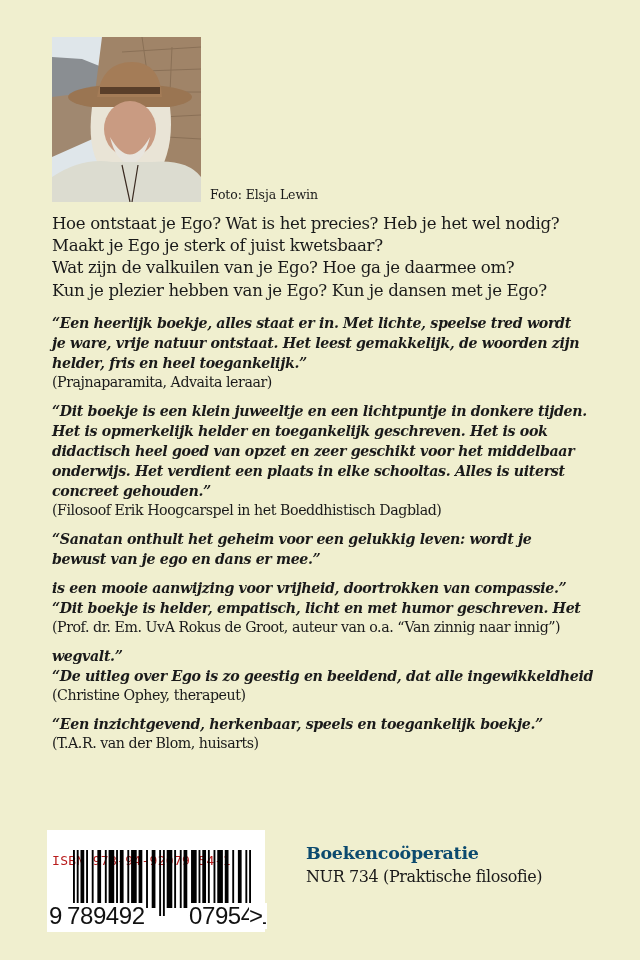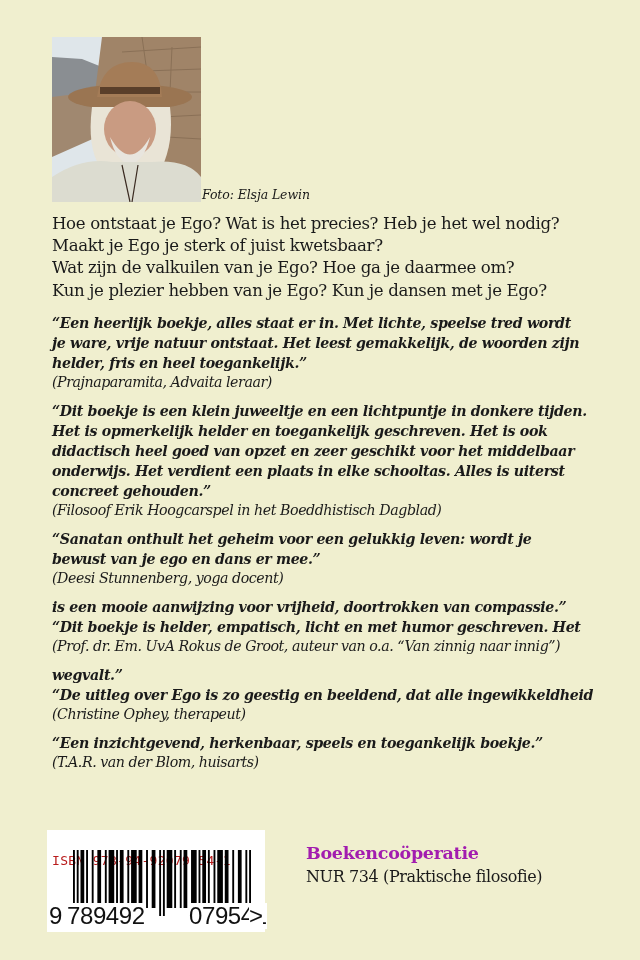--- a/index.html
+++ b/index.html
@@ -10,57 +10,57 @@
     color: #1a1a1a;
     position: relative;
   }
   .photo {
     position: absolute; left: 52px; top: 37px; width: 149px; height: 165px;
     overflow: hidden;
     background: linear-gradient(180deg, #e8eef2 0%, #dfe3e4 18%, #b9a98d 30%, #9c7f60 55%, #8d775f 75%, #c9c7bf 100%);
   }
   .photo svg { display: block; width: 100%; height: 100%; }
   .photo-credit {
-    position: absolute; left: 202px; top: 187px;
-    font-size: 12.5px; font-style: italic; letter-spacing: -0.1px;
+    position: absolute; left: 210px; top: 187px;
+    font-size: 12.5px; letter-spacing: -0.1px;
   }
   .questions {
     position: absolute; left: 52px; top: 213px; width: 560px;
     font-size: 16.6px; line-height: 22.2px; letter-spacing: -0.35px;
   }
   .questions div { white-space: nowrap; }
   .quotes { position: absolute; left: 52px; top: 313px; width: 565px; }
   .quote { margin-bottom: 9px; }
   .quote-text {
     font-style: italic; font-weight: bold;
     font-size: 14.2px; line-height: 20px; letter-spacing: -0.35px;
   }
   .quote-source {
-    font-size: 14.2px; line-height: 19px; letter-spacing: -0.45px; font-style: italic;
+    font-size: 14.2px; line-height: 19px; letter-spacing: -0.45px;
   }
   .barcode {
     position: absolute; left: 47px; top: 830px; width: 218px; height: 102px;
     background: #ffffff;
   }
   .isbn-label {
     position: absolute; left: 5px; top: 1px;
     font-family: "DejaVu Sans Mono", "Liberation Mono", monospace;
     font-size: 13px; letter-spacing: 0.3px; color: #b91c1c; margin-top: 22px;
   }
   .bars { position: absolute; left: 26px; top: 20px; width: 178px; height: 66px; }
   .bars svg { display: block; width: 100%; height: 100%; }
   .bc-digits {
     position: absolute; left: 2px; top: 73px; width: 216px; height: 26px;
     font-family: "Liberation Sans", "DejaVu Sans", sans-serif;
     font-size: 24px; color: #111;
   }
   .bc-digits span { position: absolute; top: 0; background: #fff; line-height: 26px; }
   .publisher {
     position: absolute; left: 306px; top: 843px;
-    font-size: 17.5px; font-weight: bold; color: #a21caf; letter-spacing: -0.3px;
+    font-size: 17.5px; font-weight: bold; color: #0c4a6e; letter-spacing: -0.3px;
   }
   .nur {
     position: absolute; left: 306px; top: 867px;
     font-size: 16px; letter-spacing: -0.4px;
   }
 </style>
 </head>
 <body>
 
 <div class="photo">
@@ -116,21 +116,20 @@
       <div>concreet gehouden.”</div>
     </div>
     <div class="quote-source">(Filosoof Erik Hoogcarspel in het Boeddhistisch Dagblad)</div>
   </div>
 
   <div class="quote">
     <div class="quote-text">
       <div>“Sanatan onthult het geheim voor een gelukkig leven: wordt je</div>
       <div>bewust van je ego en dans er mee.”</div>
     </div>
-    <div class="quote-source">(Deesi Stunnenberg, yoga docent)</div>
   </div>
 
   <div class="quote">
     <div class="quote-text">
       <div>is een mooie aanwijzing voor vrijheid, doortrokken van compassie.”</div>
       <div>“Dit boekje is helder, empatisch, licht en met humor geschreven. Het</div>
     </div>
     <div class="quote-source">(Prof. dr. Em. UvA Rokus de Groot, auteur van o.a. “Van zinnig naar innig”)</div>
   </div>
 

